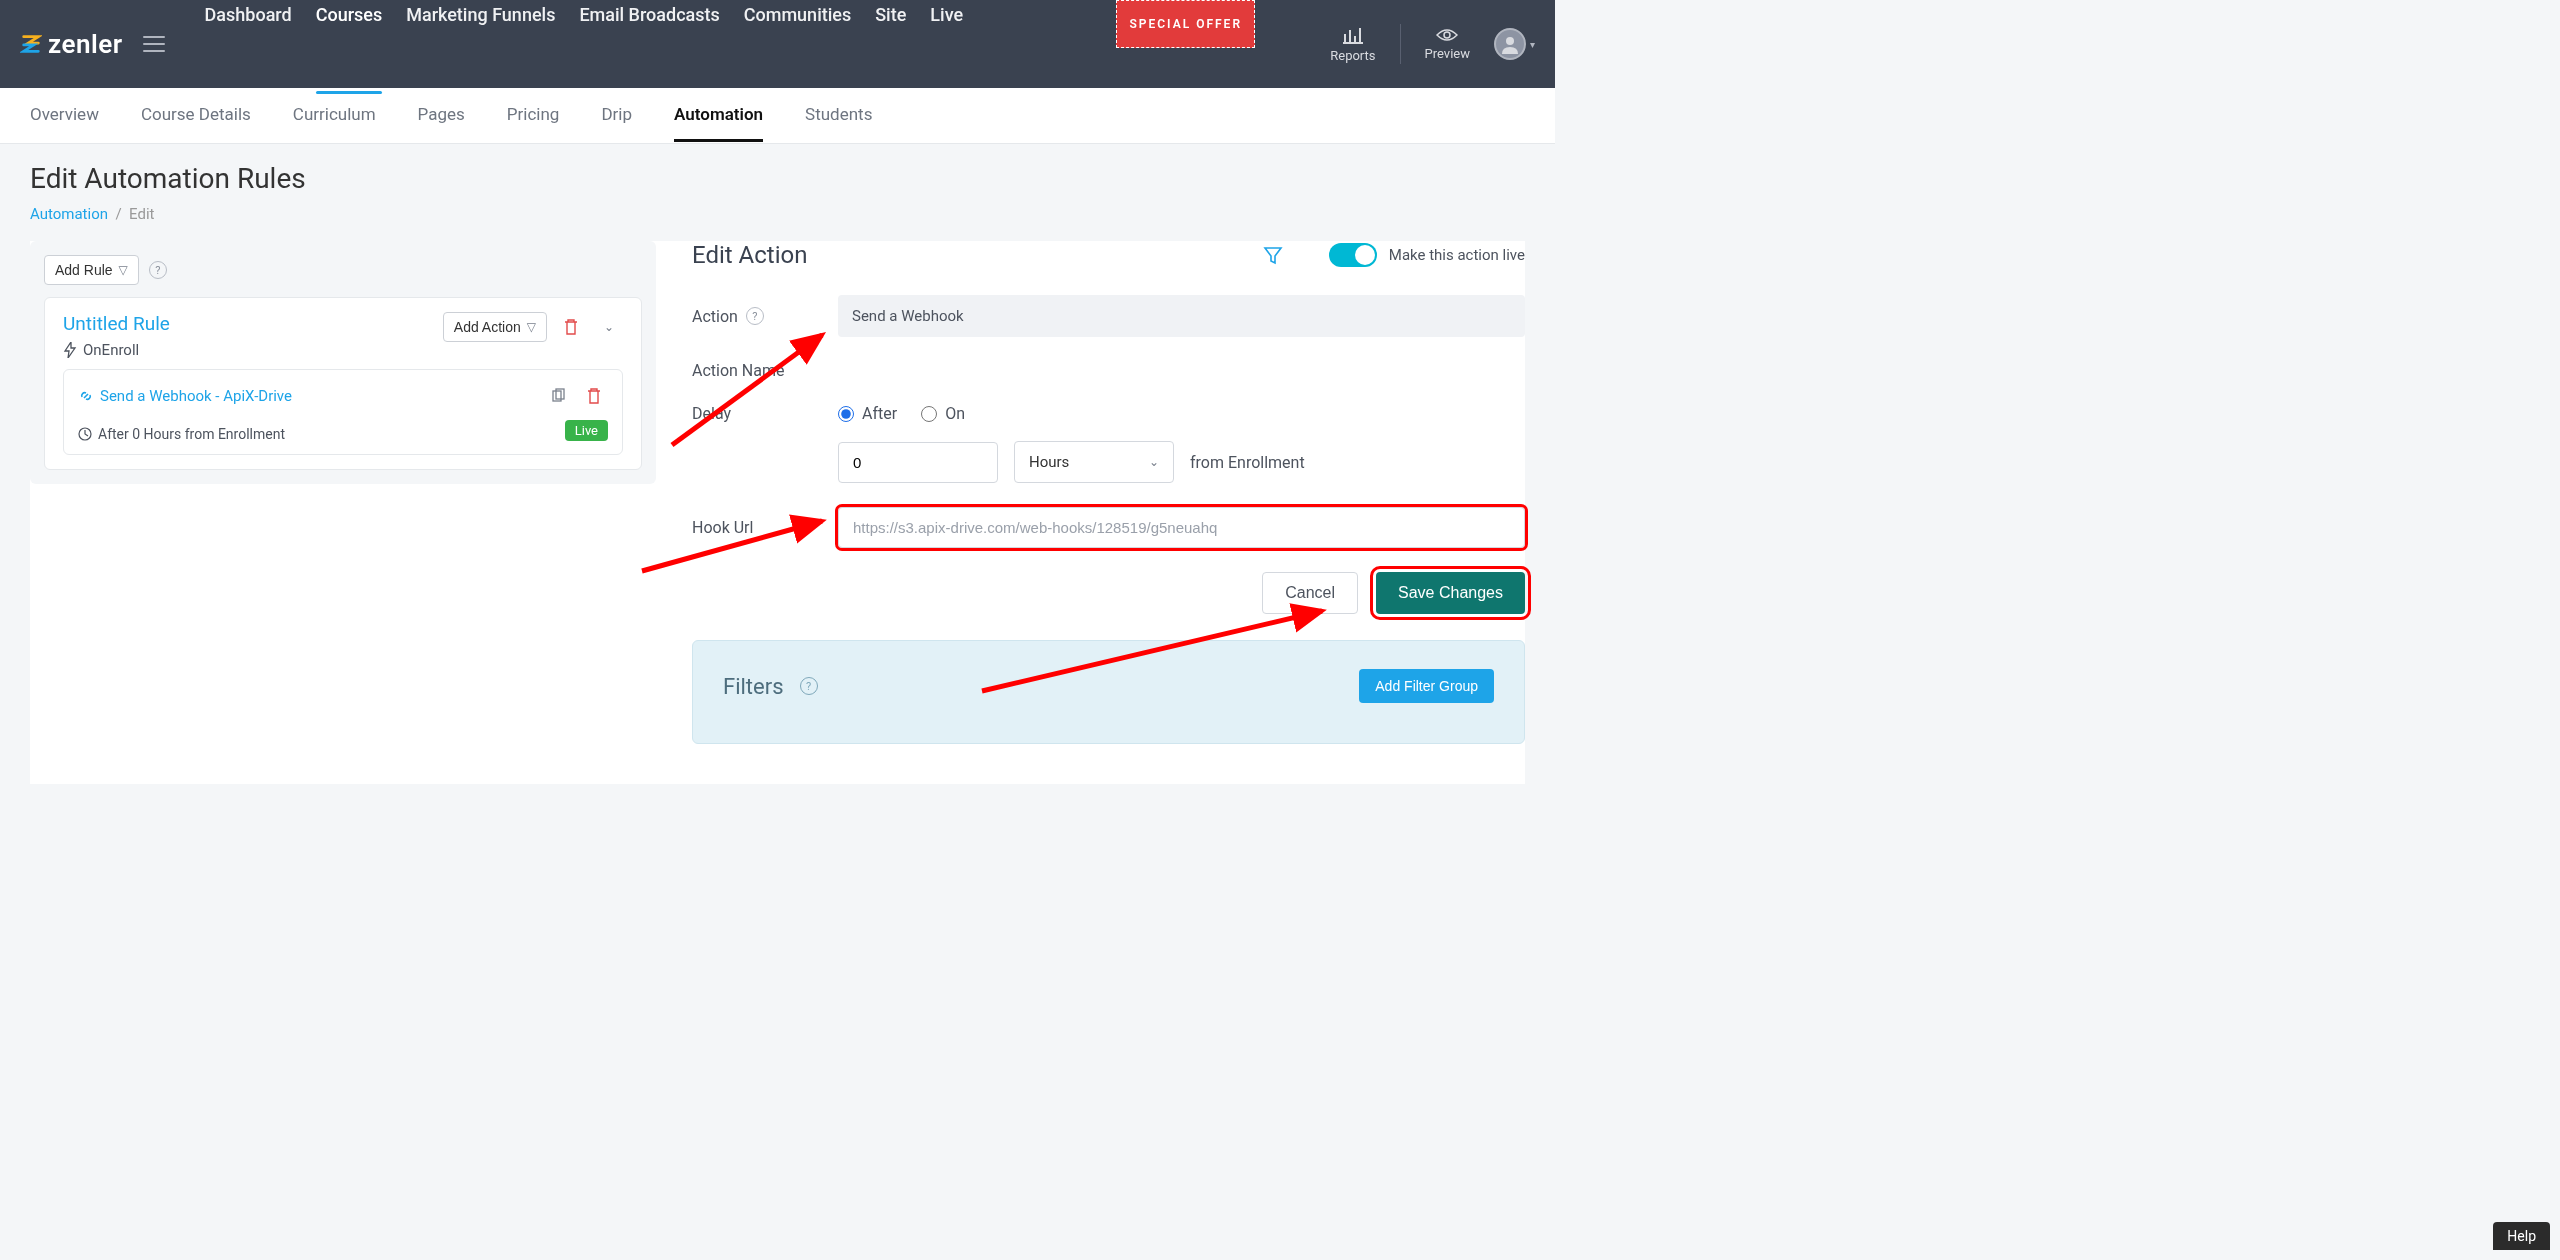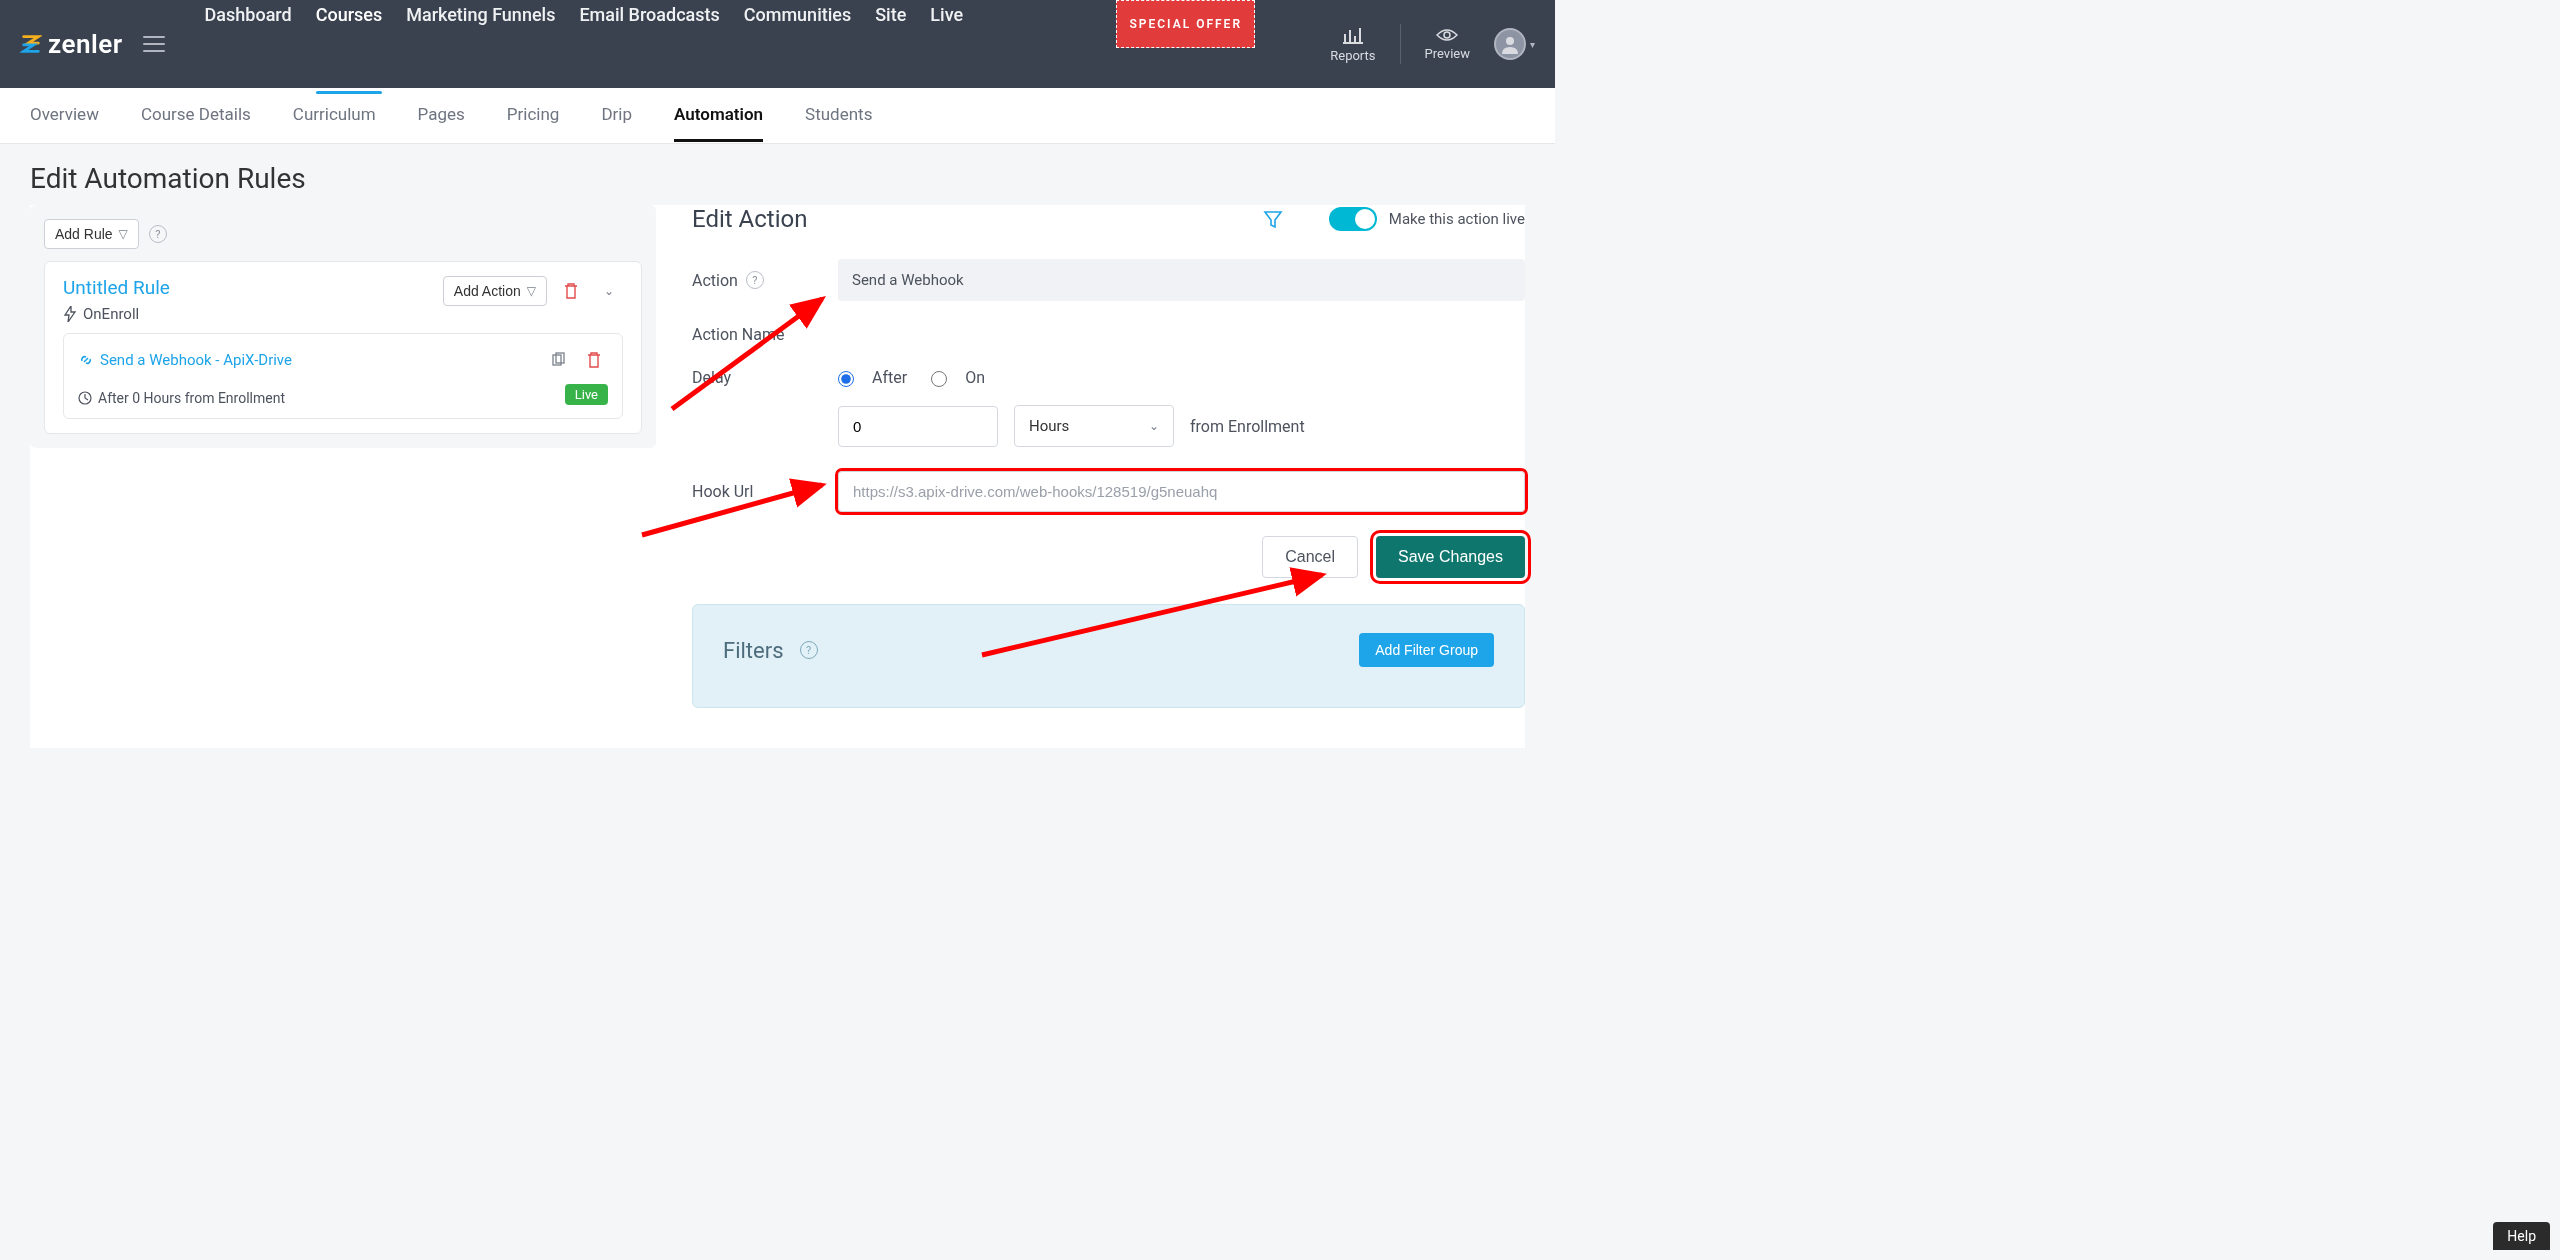--- a/index.html
+++ b/index.html
@@ -57,21 +57,21 @@
 .toggle { width: 48px; height: 24px; background: #00b8d4; border-radius: 12px; position: relative; cursor: pointer; }
 .toggle-knob { position: absolute; right: 2px; top: 2px; width: 20px; height: 20px; background: #fff; border-radius: 50%; }
 .form-row { display: flex; align-items: center; margin-bottom: 24px; }
 .form-label { width: 146px; color: #4d535e; font-size: 16px; display: flex; align-items: center; gap: 8px; }
 .form-field { flex: 1; }
 .input-display { background: #f0f2f5; border-radius: 4px; padding: 12px 14px; color: #4d535e; font-size: 15px; }
 .input-text { width: 100%; border: 1px solid #d4d8de; border-radius: 4px; padding: 11px 14px; font-size: 15px; color: #333; }
 .input-text::placeholder { color: #9aa0aa; }
 .hl-red { outline: 3px solid #ff0000; }
 .radio-row { display: flex; align-items: center; gap: 24px; }
-.radio-item { display: flex; align-items: flex-end; gap: 18px; font-size: 16px; color: #4d535e; }
+.radio-item { display: flex; align-items: center; gap: 8px; font-size: 16px; color: #4d535e; }
 .radio-item input { width: 16px; height: 16px; accent-color: #1e6ee8; }
 .delay-inputs { display: flex; align-items: center; gap: 16px; margin-top: 18px; }
 .num-input { width: 160px; border: 1px solid #d4d8de; border-radius: 4px; padding: 11px 14px; font-size: 15px; }
 .select-input { width: 160px; border: 1px solid #d4d8de; border-radius: 4px; padding: 11px 14px; font-size: 15px; background: #fff; position: relative; display: flex; justify-content: space-between; align-items: center; }
 .from-text { font-size: 16px; color: #4d535e; }
 .btn-row { display: flex; justify-content: flex-end; gap: 0; margin-bottom: 26px; }
 .btn-cancel { border: 1px solid #d4d8de; background: #fff; border-radius: 4px; padding: 11px 22px; font-size: 16px; color: #4d535e; cursor: pointer; margin-right: 18px; }
 .btn-primary { border: none; background: #0f766e; color: #fff; border-radius: 4px; padding: 11px 22px; font-size: 16px; font-weight: 500; cursor: pointer; }
 .filters-panel { background: #e2f1f7; border: 1px solid #cfe5ee; border-radius: 6px; padding: 28px 30px 40px; }
 .filters-head { display: flex; justify-content: space-between; align-items: center; }
@@ -141,20 +141,25 @@
   <a>Curriculum</a>
   <a>Pages</a>
   <a>Pricing</a>
   <a>Drip</a>
   <a class="active">Automation</a>
   <a>Students</a>
 </div>
 
 <div class="page">
   <h1 class="page-title">Edit Automation Rules</h1>
+  <div class="breadcrumb">
+    <a>Automation</a>
+    &nbsp;<span>/</span>&nbsp;
+    <span>Edit</span>
+  </div>
 
   <div class="content">
 
     <div class="left-col">
       <div class="rules-panel">
         <div class="rules-top">
           <button class="btn-outline">
             <span>Add Rule</span>
             <span class="caret-small">▽</span>
           </button>

